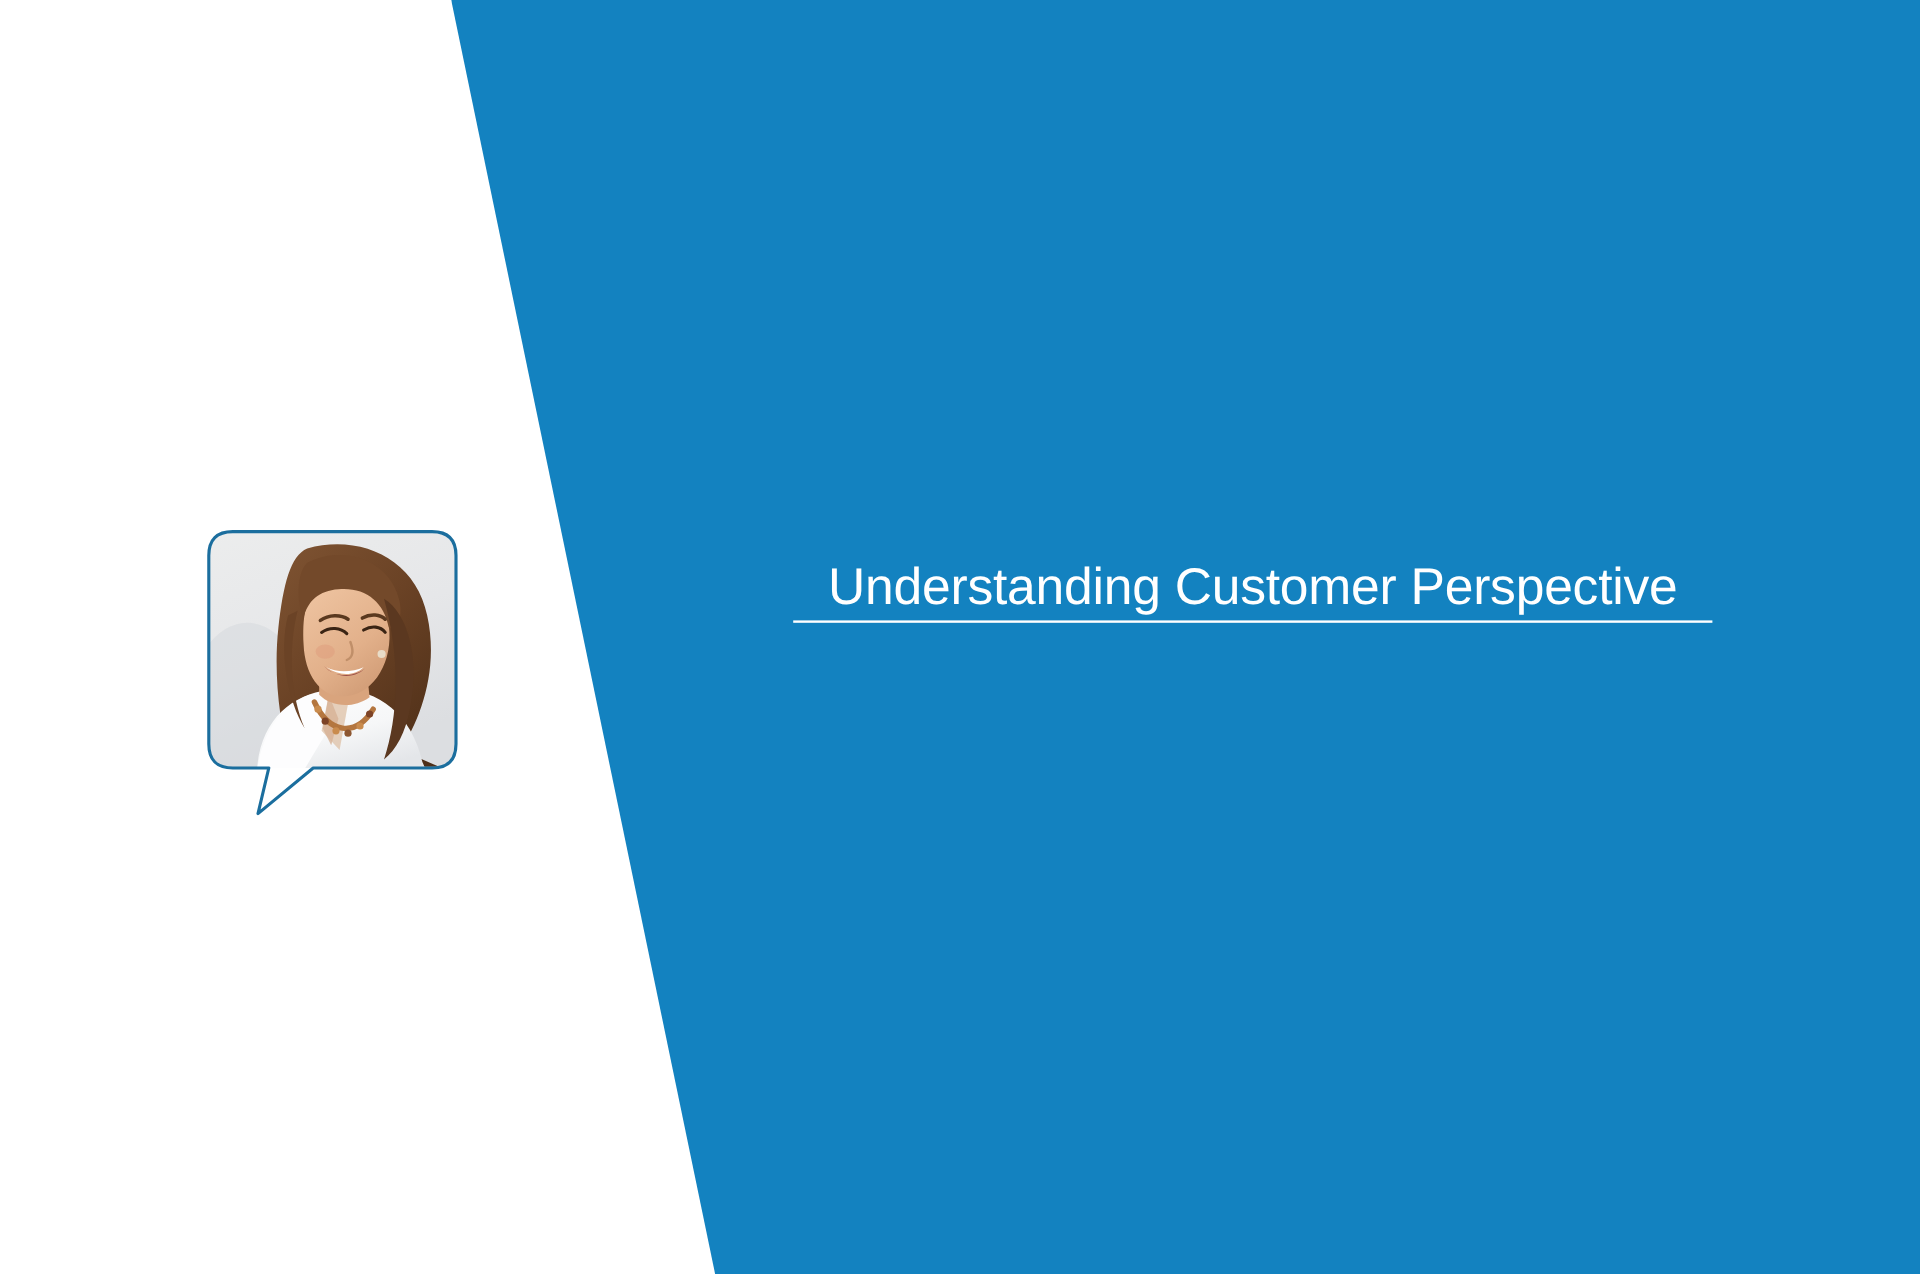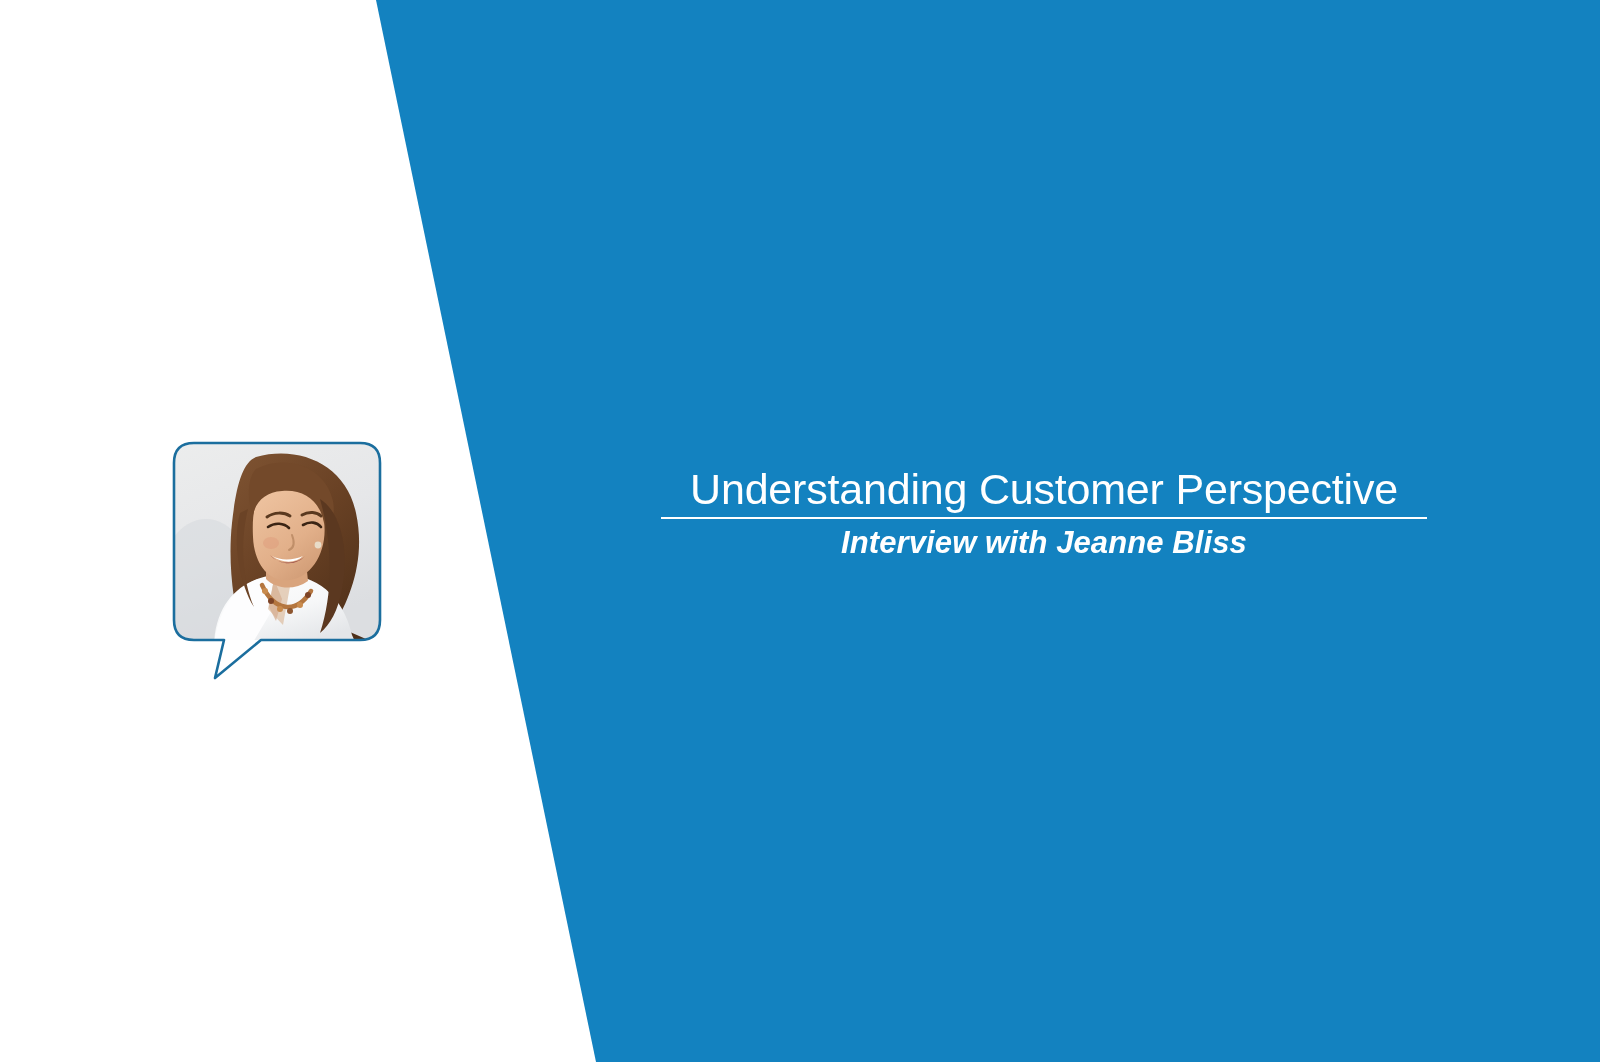--- a/index.html
+++ b/index.html
@@ -169,16 +169,15 @@
         <circle cx="138" cy="156" r="3" fill="#7d4326"></circle>
       </g>
 
       <path d="M 24 4 L 190 4 Q 210 4 210 24 L 210 181 Q 210 201 190 201
                L 91 201 L 45 239 L 54 201 L 24 201 Q 4 201 4 181 L 4 24 Q 4 4 24 4 Z" fill="none" stroke="#1b6e9e" stroke-width="2.6" stroke-linejoin="round"></path>
     </svg>
   </div>
 
   <div class="title-block">
     <span class="slide-title">Understanding Customer Perspective</span>
-    <span class="slide-subtitle">Interview with Jeanne Bliss</span>
   </div>
 
 </div>
 
 </body></html>

